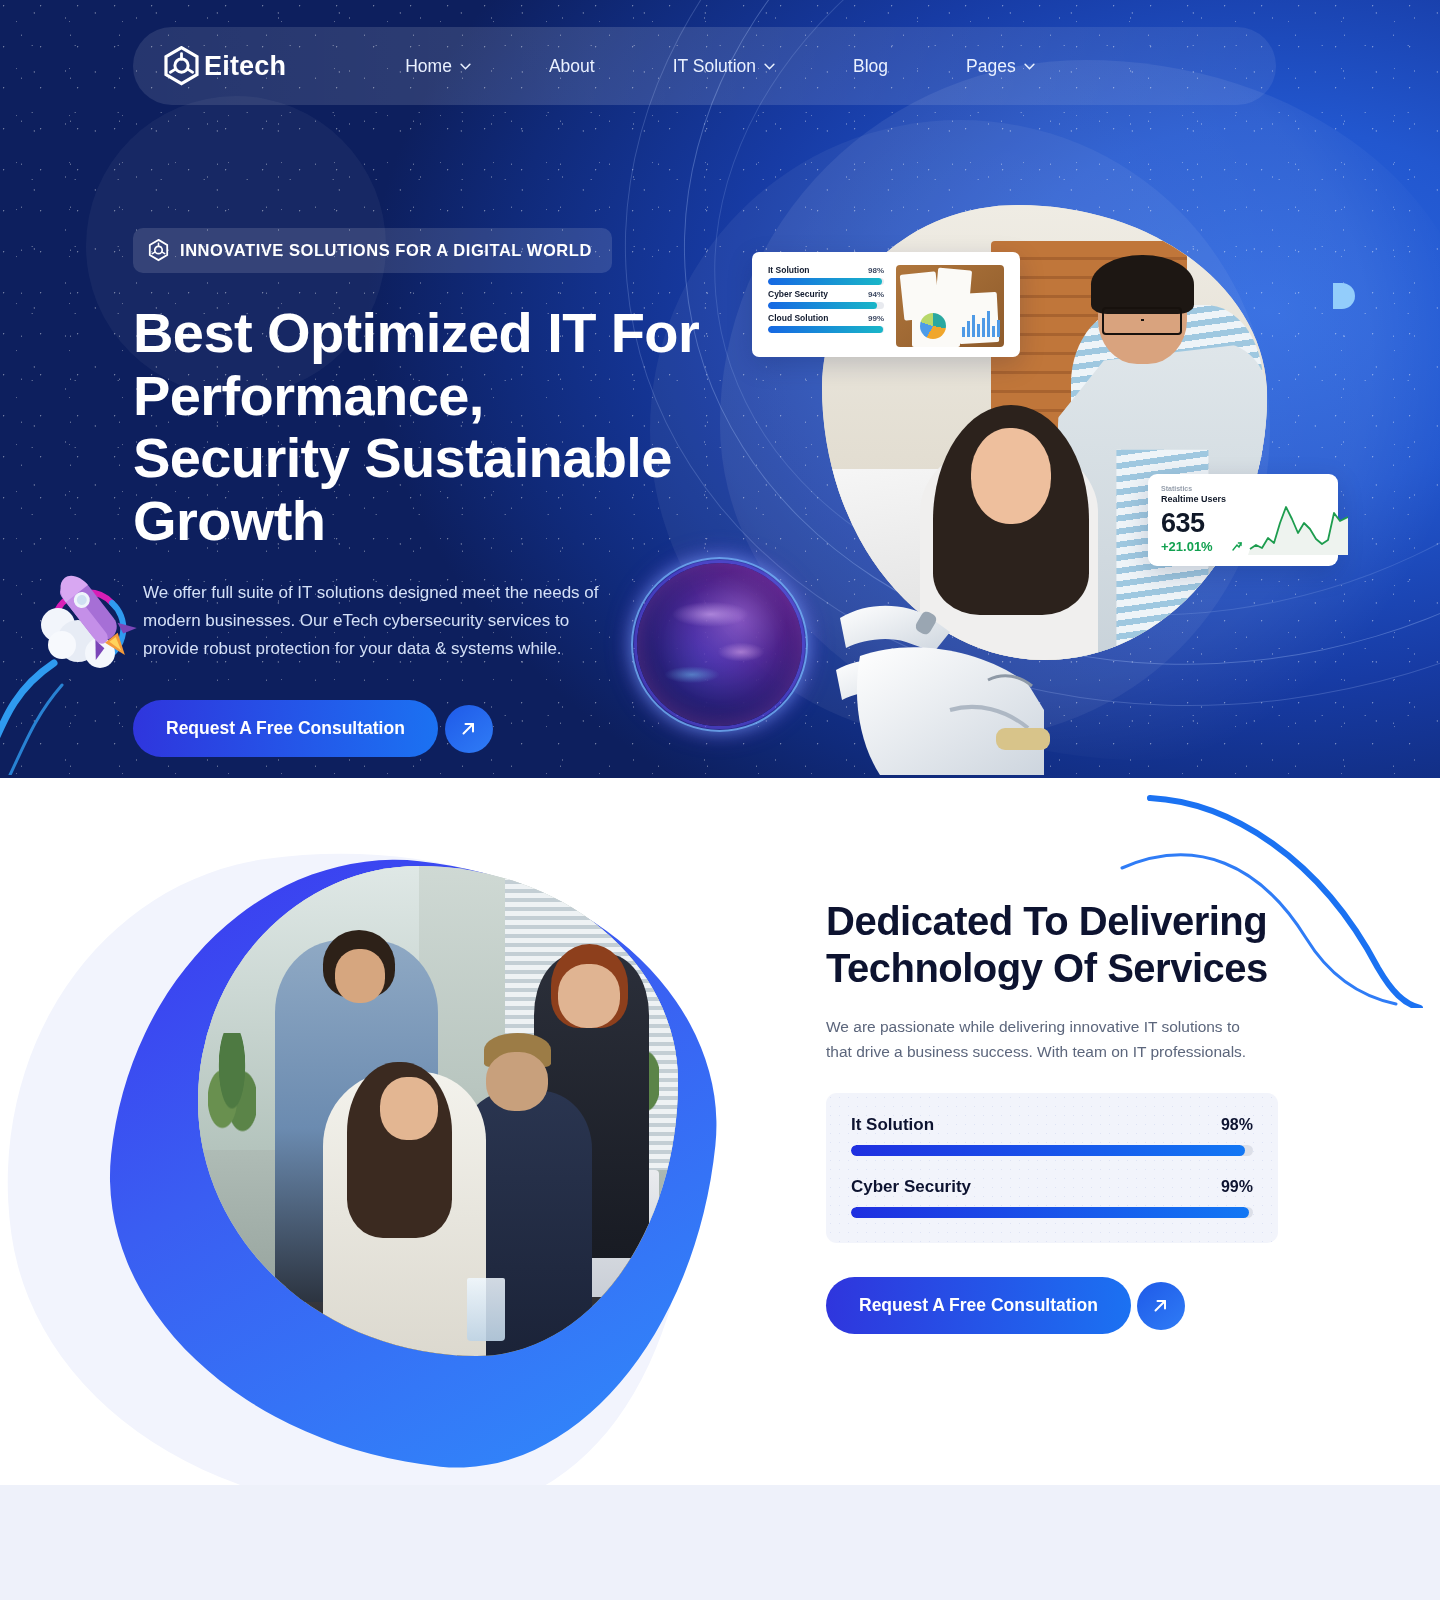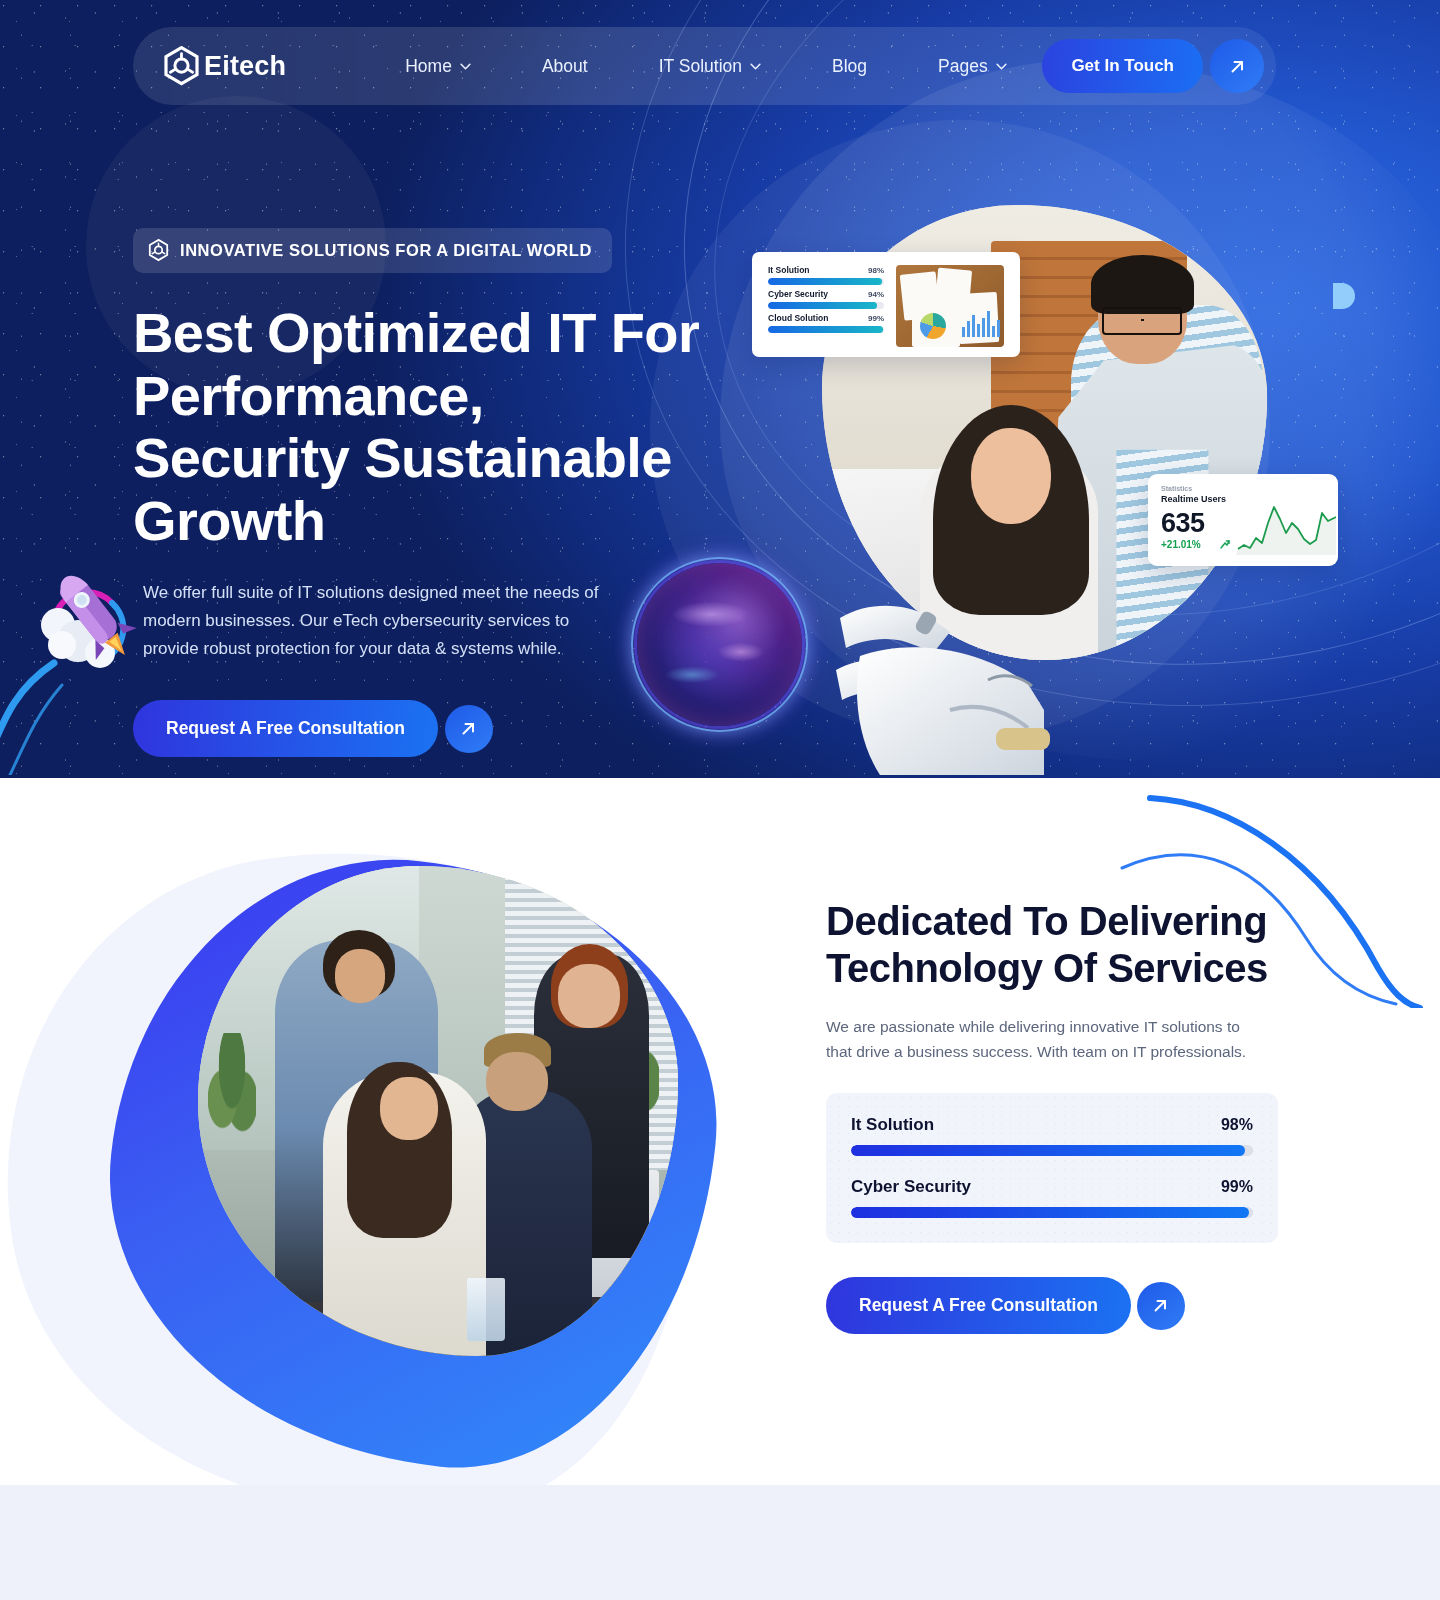--- a/index.html
+++ b/index.html
@@ -64,21 +64,21 @@
 
   
   .nav{
     position:absolute; left:133px; top:27px; width:1143px; height:78px;
     border-radius:39px;
     background:linear-gradient(90deg, rgba(255,255,255,.10) 0%, rgba(255,255,255,.14) 40%, rgba(255,255,255,.07) 100%);
     display:flex; align-items:center; padding:0 12px 0 30px;
   }
   .brand{ display:flex; align-items:center; gap:4px; }
   .brand-name{ color:#fff; font-size:27px; font-weight:700; letter-spacing:.2px; }
-  .nav-links{ display:flex; align-items:center; gap:9px; margin-left:88px; }
+  .nav-links{ display:flex; align-items:center; gap:16px; margin-left:88px; }
   .nav-link{
     display:flex; align-items:center; gap:8px;
     color:#eaf1ff; font-size:17.5px; font-weight:400;
     padding:0 31px; cursor:pointer; white-space:nowrap;
   }
   .caret{ width:11px; height:7px; display:block; }
   .nav-cta{ margin-left:auto; display:flex; align-items:center; gap:7px; }
   .btn-pill{
     height:54px; border-radius:27px; padding:0 29px;
     background:linear-gradient(95deg,#2b43e0 0%,#1b6ef3 100%);
@@ -211,21 +211,21 @@
 
   .card-real{
     position:absolute; left:1148px; top:474px; width:190px; height:92px;
     background:#fff; border-radius:9px; padding:11px 13px;
     box-shadow:0 8px 26px rgba(5,18,60,.18); display:flex; gap:6px;
   }
   .cr-left{ flex:0 0 auto; }
   .cr-cap{ font-size:7px; color:#97a0ad; font-weight:600; }
   .cr-title{ font-size:9px; color:#101828; font-weight:700; margin-top:2px; }
   .cr-num{ font-size:27px; font-weight:800; color:#101828; line-height:1.05; margin-top:5px; letter-spacing:-.5px; }
-  .cr-delta{ font-size:10px; color:#12a150; font-weight:700; margin-top:2px; display:flex; align-items:center; gap:19px; }
+  .cr-delta{ font-size:13px; color:#12a150; font-weight:700; margin-top:2px; display:flex; align-items:center; gap:19px; }
   .cr-chart{ flex:1; display:flex; align-items:flex-end; }
 
   
   .globe{
     position:absolute; left:637px; top:563px; width:165px; height:163px; border-radius:50%;
     background:
       radial-gradient(circle at 62% 34%, rgba(224,120,255,.55) 0%, rgba(150,40,190,.45) 32%, rgba(40,25,110,.85) 62%, rgba(18,14,62,.95) 100%),
       radial-gradient(circle at 30% 70%, rgba(40,120,255,.55), rgba(12,16,70,.9) 70%);
     box-shadow:0 0 0 3px rgba(110,80,255,.35), 0 0 26px 6px rgba(130,70,230,.45), inset 0 0 24px rgba(255,120,255,.25);
     overflow:hidden;
@@ -516,29 +516,20 @@
       </div>
       <div class="nav-link">
         <span>Blog</span>
       </div>
       <div class="nav-link">
         <span>Pages</span>
         <svg class="caret" viewBox="0 0 12 8">
             <path d="M1 1.5 L6 6.5 L11 1.5" stroke="#eaf1ff" stroke-width="1.8" fill="none" stroke-linecap="round"></path>
           </svg>
       </div>
-    </div>
-    <div class="nav-cta">
-      <button class="btn-pill">Get In Touch</button>
-      <button class="btn-round">
-        <svg width="19" height="19" viewBox="0 0 19 19">
-            <path d="M4.5 14.5 L14 5" stroke="#fff" stroke-width="2" stroke-linecap="round"></path>
-            <path d="M6.5 5 H14 V12.5" stroke="#fff" stroke-width="2" fill="none" stroke-linecap="round" stroke-linejoin="round"></path>
-          </svg>
-      </button>
     </div>
   </nav>
 
   <div class="hero-left">
     <div class="badge">
       <svg width="21" height="23" viewBox="0 0 37 41">
         <path d="M18.5 1.6 L34 10.6 L34 28.6 L18.5 37.6 L3 28.6 L3 10.6 Z" fill="none" stroke="#fff" stroke-width="3.2"></path>
         <circle cx="18.5" cy="19.6" r="6.6" fill="none" stroke="#fff" stroke-width="3"></circle>
         <path d="M18.5 13 V7.6 M25 23.4 L29.6 26.2 M12 23.4 L7.4 26.2" stroke="#fff" stroke-width="2.8" stroke-linecap="round"></path>
       </svg>

